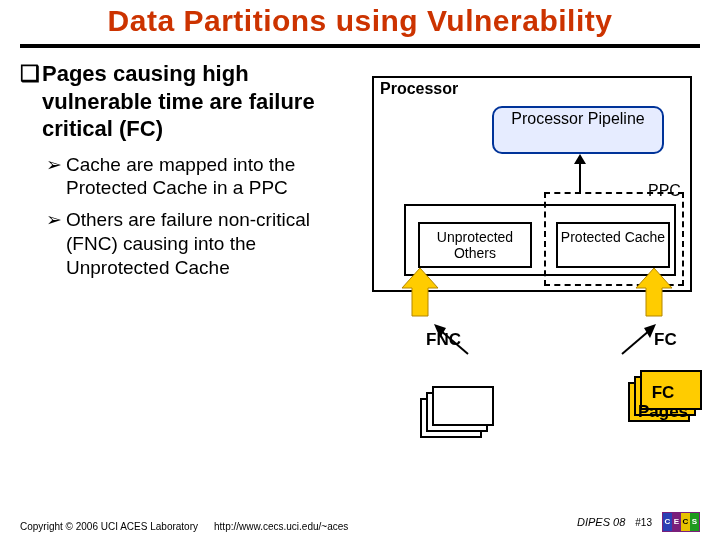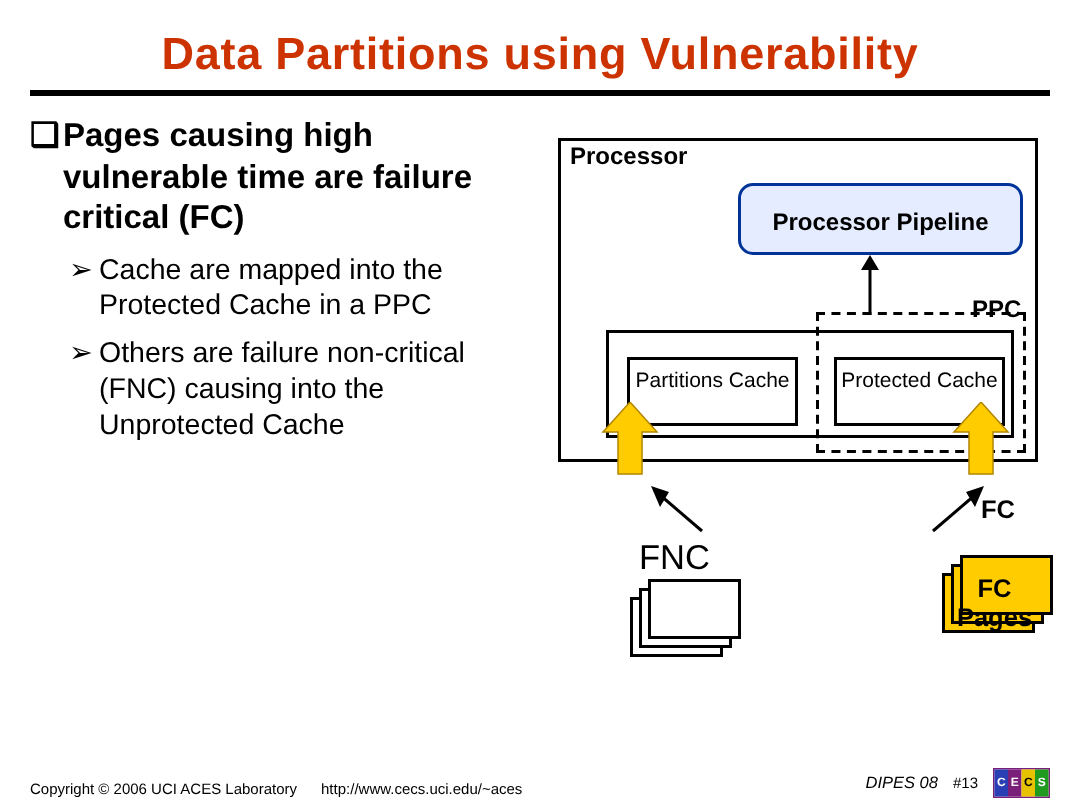--- a/index.html
+++ b/index.html
@@ -1,45 +1,45 @@
 <!DOCTYPE html>
 <html><head>
 <meta charset="utf-8">
 <style>
   * { box-sizing: border-box; margin: 0; padding: 0; }
   html, body { width: 720px; height: 540px; font-family: Arial, Helvetica, sans-serif; background: #fff; color: #000; }
   .slide { position: relative; width: 720px; height: 540px; }
-  .title { color: #cc3300; font-size: 30px; font-weight: bold; text-align: center; padding: 20px 0 6px; letter-spacing: 0.5px; }
+  .title { color: #cc3300; font-size: 30px; font-weight: bold; text-align: center; padding: 4px 0 6px; letter-spacing: 0.5px; }
   .rule { height: 4px; background: #000; margin: 0 20px 12px; }
   .body { display: flex; padding: 0 20px; }
   .left { width: 342px; }
   .right { width: 338px; position: relative; }
   .bullet-main { display: flex; font-size: 22px; font-weight: bold; line-height: 1.25; margin-bottom: 10px; }
   .bullet-main .sym { width: 22px; flex: none; }
   .bullet-sub { display: flex; font-size: 19px; line-height: 1.25; margin: 0 0 8px 26px; }
   .bullet-sub .sym { width: 20px; flex: none; }
   
   .proc { position: absolute; left: 10px; top: 16px; width: 320px; height: 216px; border: 2px solid #000; }
   .proc-label { position: absolute; left: 6px; top: 2px; font-size: 16px; font-weight: bold; }
-  .pipeline { position: absolute; left: 118px; top: 28px; width: 190px; height: 48px; border: 2px solid #003399; border-radius: 10px; background: #e6ecff; font-size: 16px; font-weight: bold; text-align: center; line-height: 1.15; padding-top: 16px; }
+  .pipeline { position: absolute; left: 118px; top: 28px; width: 172px; height: 48px; border: 2px solid #003399; border-radius: 10px; background: #e6ecff; font-size: 16px; font-weight: normal; text-align: center; line-height: 1.15; padding-top: 2px; }
   .arrow-up { position: absolute; left: 206px; top: 76px; width: 0; height: 0; }
   .arrow-up svg { position: absolute; left: -8px; top: 0; }
-  .ppc-label { position: absolute; left: 274px; top: 104px; font-size: 16px; font-weight: bold; }
+  .ppc-label { position: absolute; left: 274px; top: 104px; font-size: 16px; font-weight: normal; }
   .cache-group { position: absolute; left: 30px; top: 112px; width: 272px; height: 90px; }
   .cache-outer { position: absolute; left: 0; top: 14px; width: 272px; height: 72px; border: 2px solid #000; background: #fff; }
   .ppc-region { position: absolute; left: 140px; top: 2px; width: 140px; height: 94px; border: 2px dashed #000; }
   .cache { position: absolute; top: 32px; width: 114px; height: 46px; border: 2px solid #000; background: #fff; font-size: 14px; text-align: center; line-height: 1.15; padding-top: 5px; }
   .cache.unprot { left: 14px; }
   .cache.prot   { left: 152px; }
   
   .memrow { position: absolute; left: 370px; top: 320px; width: 340px; height: 44px; }
   .mem-arrowL { position: absolute; left: 58px; top: 0; }
   .mem-arrowR { position: absolute; left: 244px; top: 0; }
   .mem-box { position: absolute; left: 110px; top: 6px; width: 120px; height: 34px; border: 2px solid #000; background: #fff; font-size: 15px; text-align: center; line-height: 30px; }
-  .fnc-lbl { position: absolute; left: 56px; top: 10px; font-size: 23px; font-weight: normal; margin-top: 28px; }
+  .fnc-lbl { position: absolute; left: 56px; top: 10px; font-size: 17px; font-weight: bold; }
   .fc-lbl  { position: absolute; left: 284px; top: 10px; font-size: 17px; font-weight: bold; }
   
   .stack { position: absolute; width: 78px; height: 56px; }
   .stack .pg { position: absolute; width: 62px; height: 40px; border: 2px solid #000; }
   .stack.fnc { left: 420px; top: 386px; }
   .stack.fc  { left: 628px; top: 370px; }
   .stack.fnc .pg { background: #fff; }
   .stack.fc  .pg { background: #ffcc00; }
   .stack .p1 { left: 0;  top: 12px; }
   .stack .p2 { left: 6;  top: 6px; }
@@ -99,21 +99,21 @@
         <div class="arrow-up">
           <svg width="16" height="40">
               <line x1="8" y1="8" x2="8" y2="40" stroke="#000" stroke-width="2"></line>
               <polygon points="8,0 2,10 14,10" fill="#000"></polygon>
             </svg>
         </div>
         <div class="ppc-label">PPC</div>
         <div class="cache-group">
           <div class="cache-outer"></div>
           <div class="ppc-region"></div>
-          <div class="cache unprot">Partitions Cache</div>
+          <div class="cache unprot">Unprotected Others</div>
           <div class="cache prot">Protected Cache</div>
         </div>
       </div>
     </div>
   </div>
 
   <div class="big-arrow fnc">
     <svg width="60" height="60">
         <polygon points="30,0 48,20 38,20 38,48 22,48 22,20 12,20" fill="#ffcc00" stroke="#b38600" stroke-width="1"></polygon>
       </svg>

